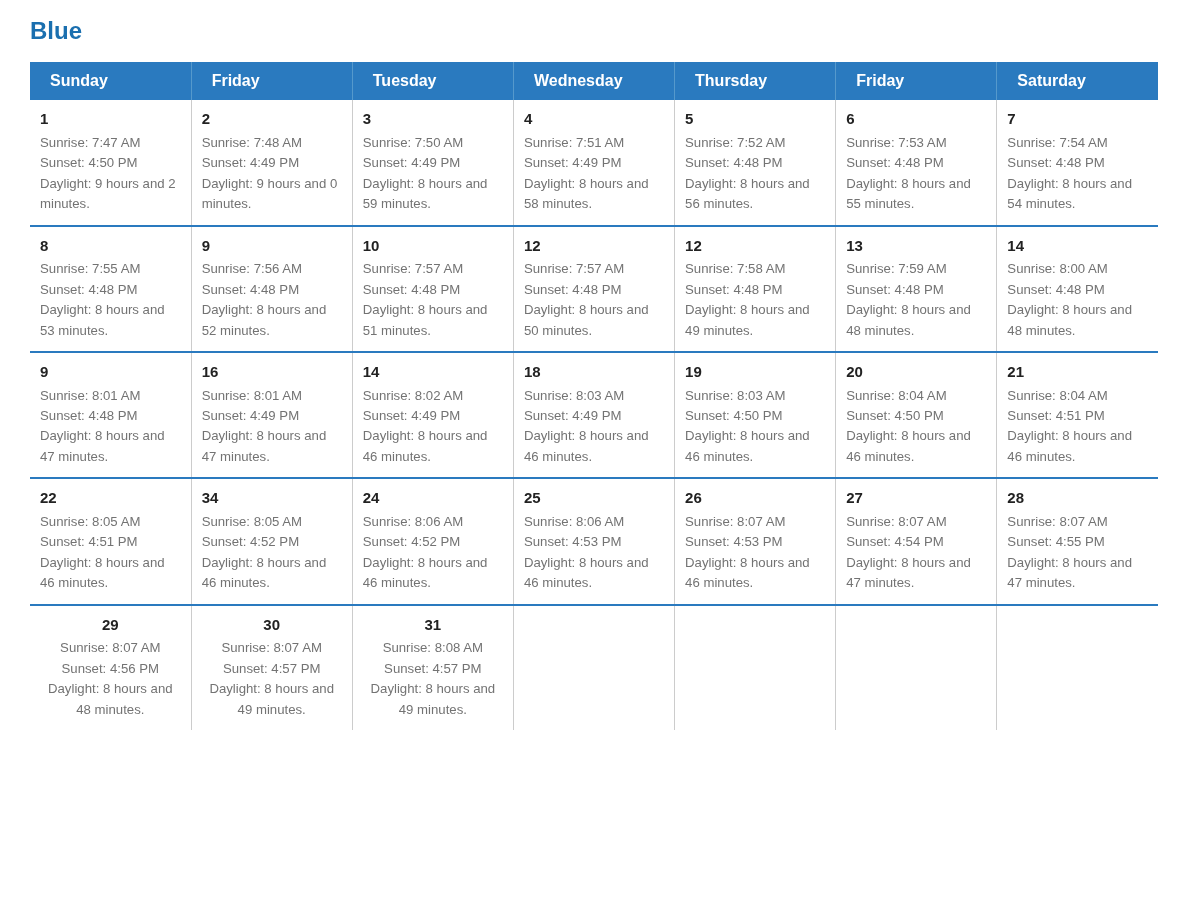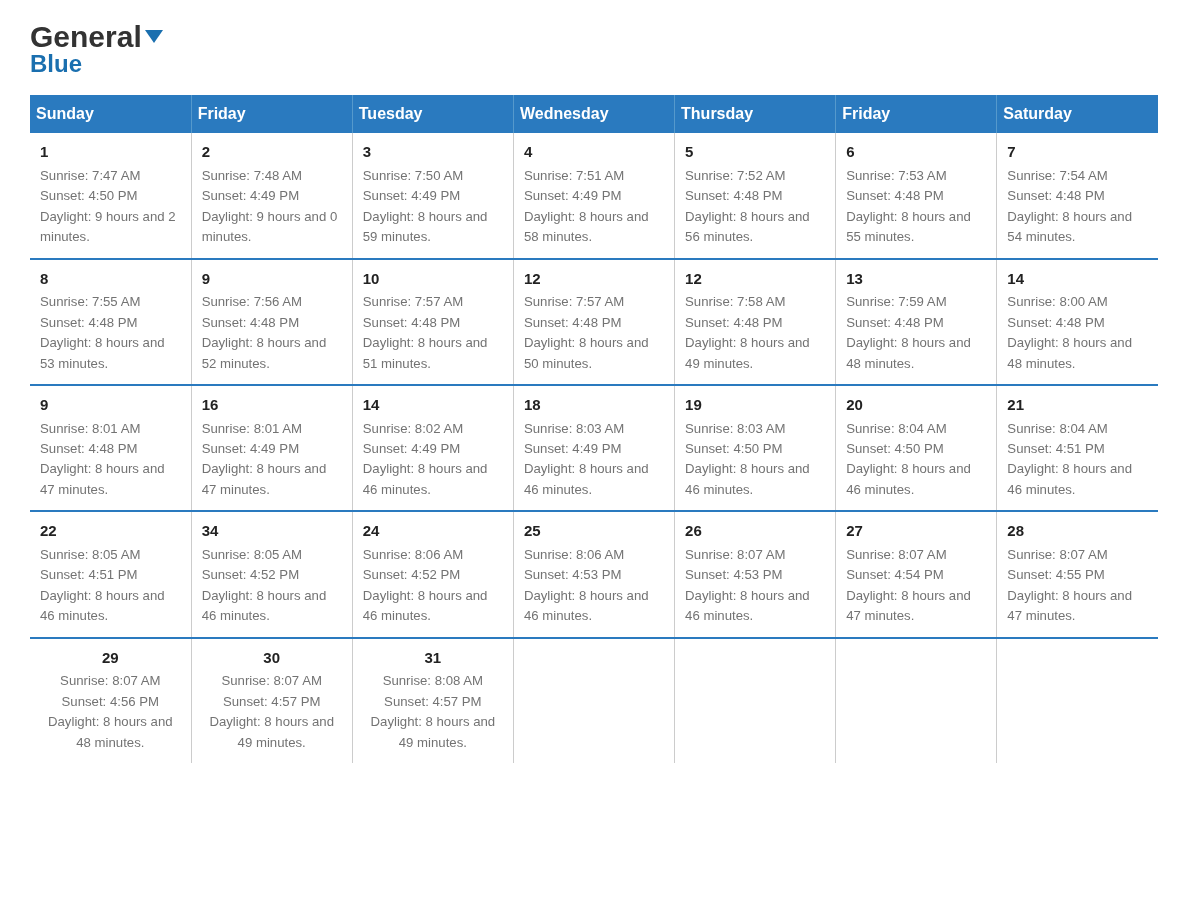--- a/index.html
+++ b/index.html
@@ -39,21 +39,21 @@
     table {
       width: 100%;
       border-collapse: collapse;
       table-layout: fixed;
     }
     thead tr th {
       background-color: #2a7abf;
       color: #fff;
       font-size: 16px;
       font-weight: bold;
-      padding: 10px 6px;
+      padding: 10px 20px;
       text-align: left;
       border-right: 1px solid #5599cc;
     }
     thead tr th:last-child {
       border-right: none;
     }
     tbody tr td {
       vertical-align: top;
       padding: 8px 10px 10px 10px;
       font-size: 13.5px;
@@ -83,23 +83,20 @@
     }
     .empty-cell {
       background: #fff;
     }
   </style>
 </head>
 <body>
 
 <div class="header">
   <div class="logo">
-    <div style="font-size:30px; font-weight:bold; color:#333; line-height:1.1;">
-      <span>General</span><span style="display:inline-block; width:0; height:0; border-left:9px solid transparent; border-right:9px solid transparent; border-top:13px solid #1a6faf; margin-left:3px; vertical-align:middle; position:relative; top:-3px;"></span>
-    </div>
     <div style="font-size:24px; font-weight:bold; color:#1a6faf; line-height:1.1; margin-top:-2px;">Blue</div>
   </div>
   <div class="title-block">
     <h1></h1>
     <h2></h2>
   </div>
 </div>
 
 <table>
   <thead>

